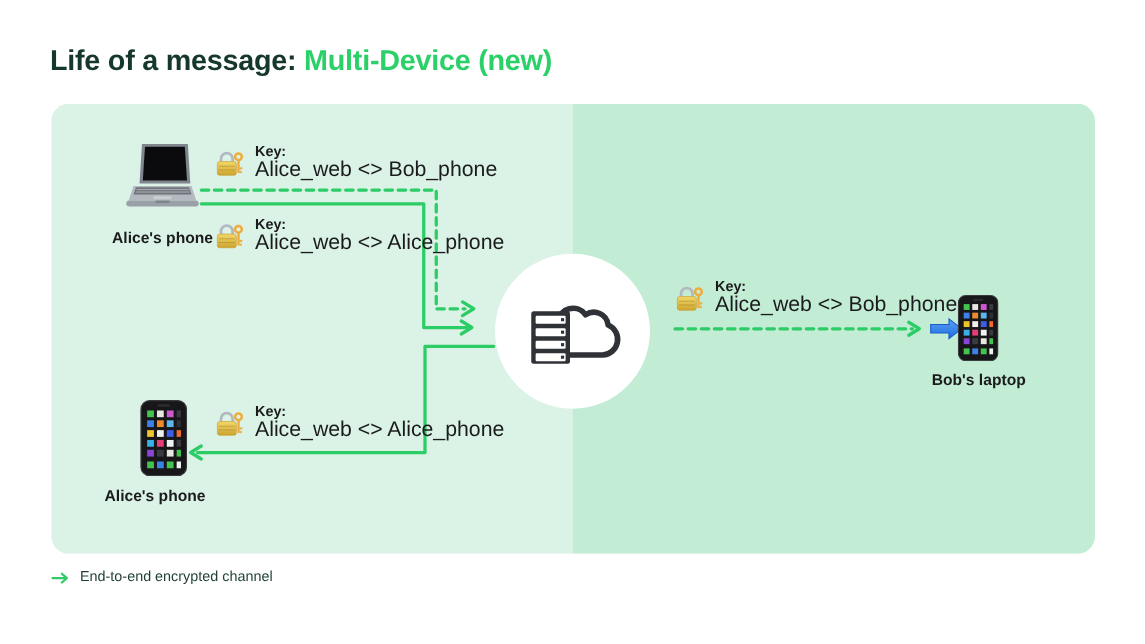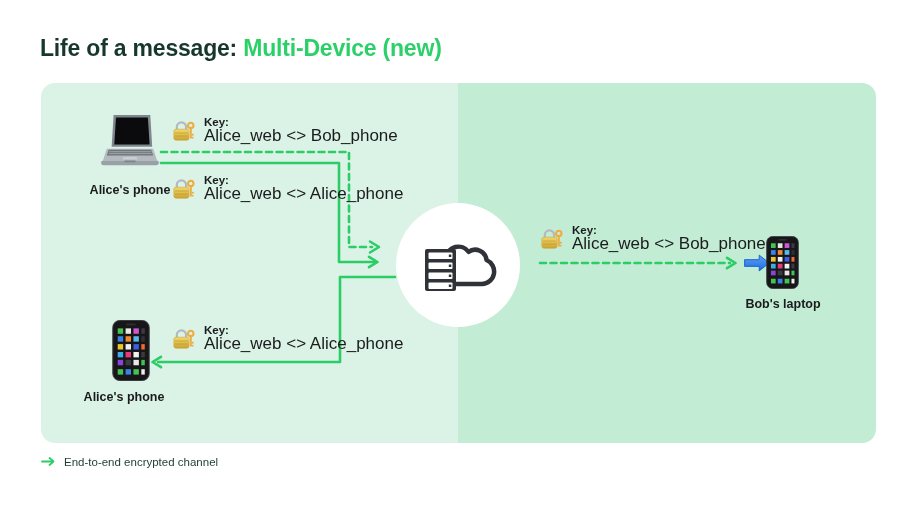--- a/index.html
+++ b/index.html
@@ -25,21 +25,21 @@
   }
   .abs { position:absolute; }
   .device-label {
     position:absolute; font-size:12.5px; font-weight:bold; color:#1b1b1d;
     text-align:center; width:120px;
   }
   .key-badge { position:absolute; display:flex; gap:9px; align-items:flex-end; }
   .key-badge .lock { flex:none; margin-top:1px; }
   .key-title { font-size:11.5px; font-weight:bold; color:#1b1b1d; line-height:13px; }
   .key-value { font-size:17px; color:#1b1b1d; line-height:13px; white-space:nowrap; }
-  .legend { position:absolute; left:41px; top:456px; display:flex; gap:8px; }
+  .legend { position:absolute; left:41px; top:456px; display:flex; align-items:center; gap:8px; }
   .legend-label { font-size:11.5px; color:#1e3d33; }
   .defs-hidden { position:absolute; width:0; height:0; overflow:hidden; }
 </style>
 </head>
 <body>
 
 <svg class="defs-hidden" aria-hidden="true">
   <defs>
     <linearGradient id="goldgrad" x1="0" y1="0" x2="0" y2="1">
       <stop offset="0" stop-color="#f2d868"></stop>

